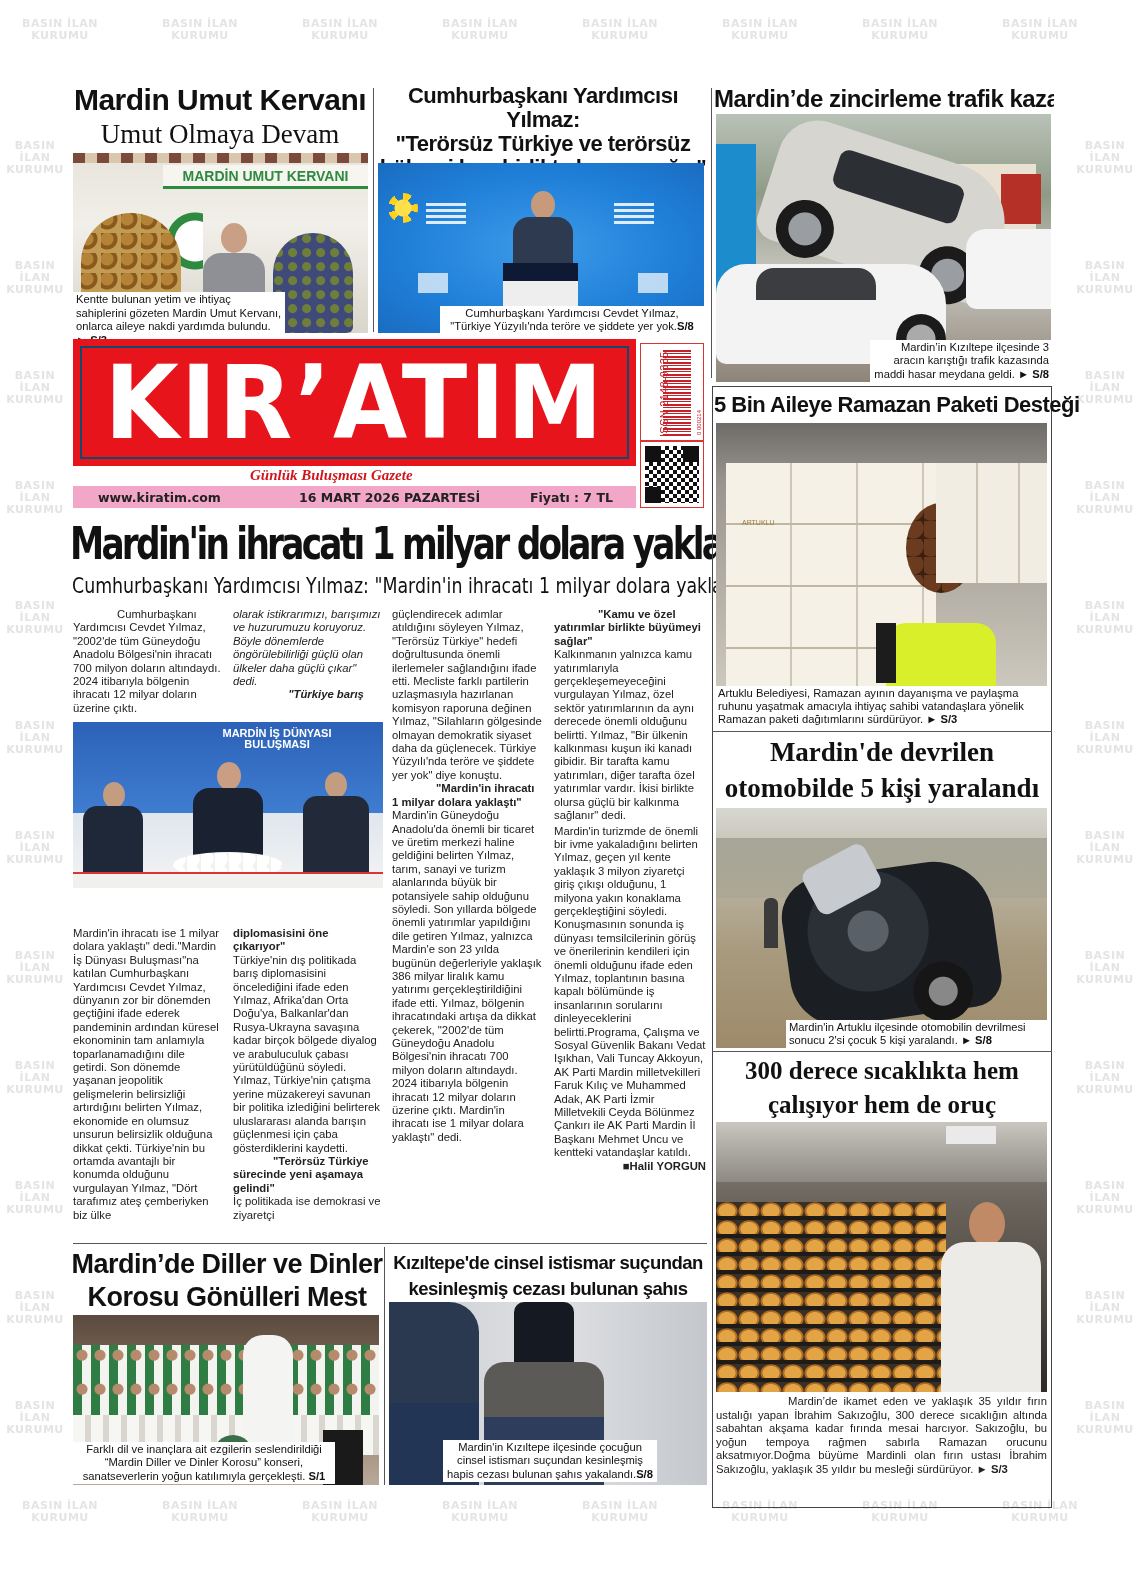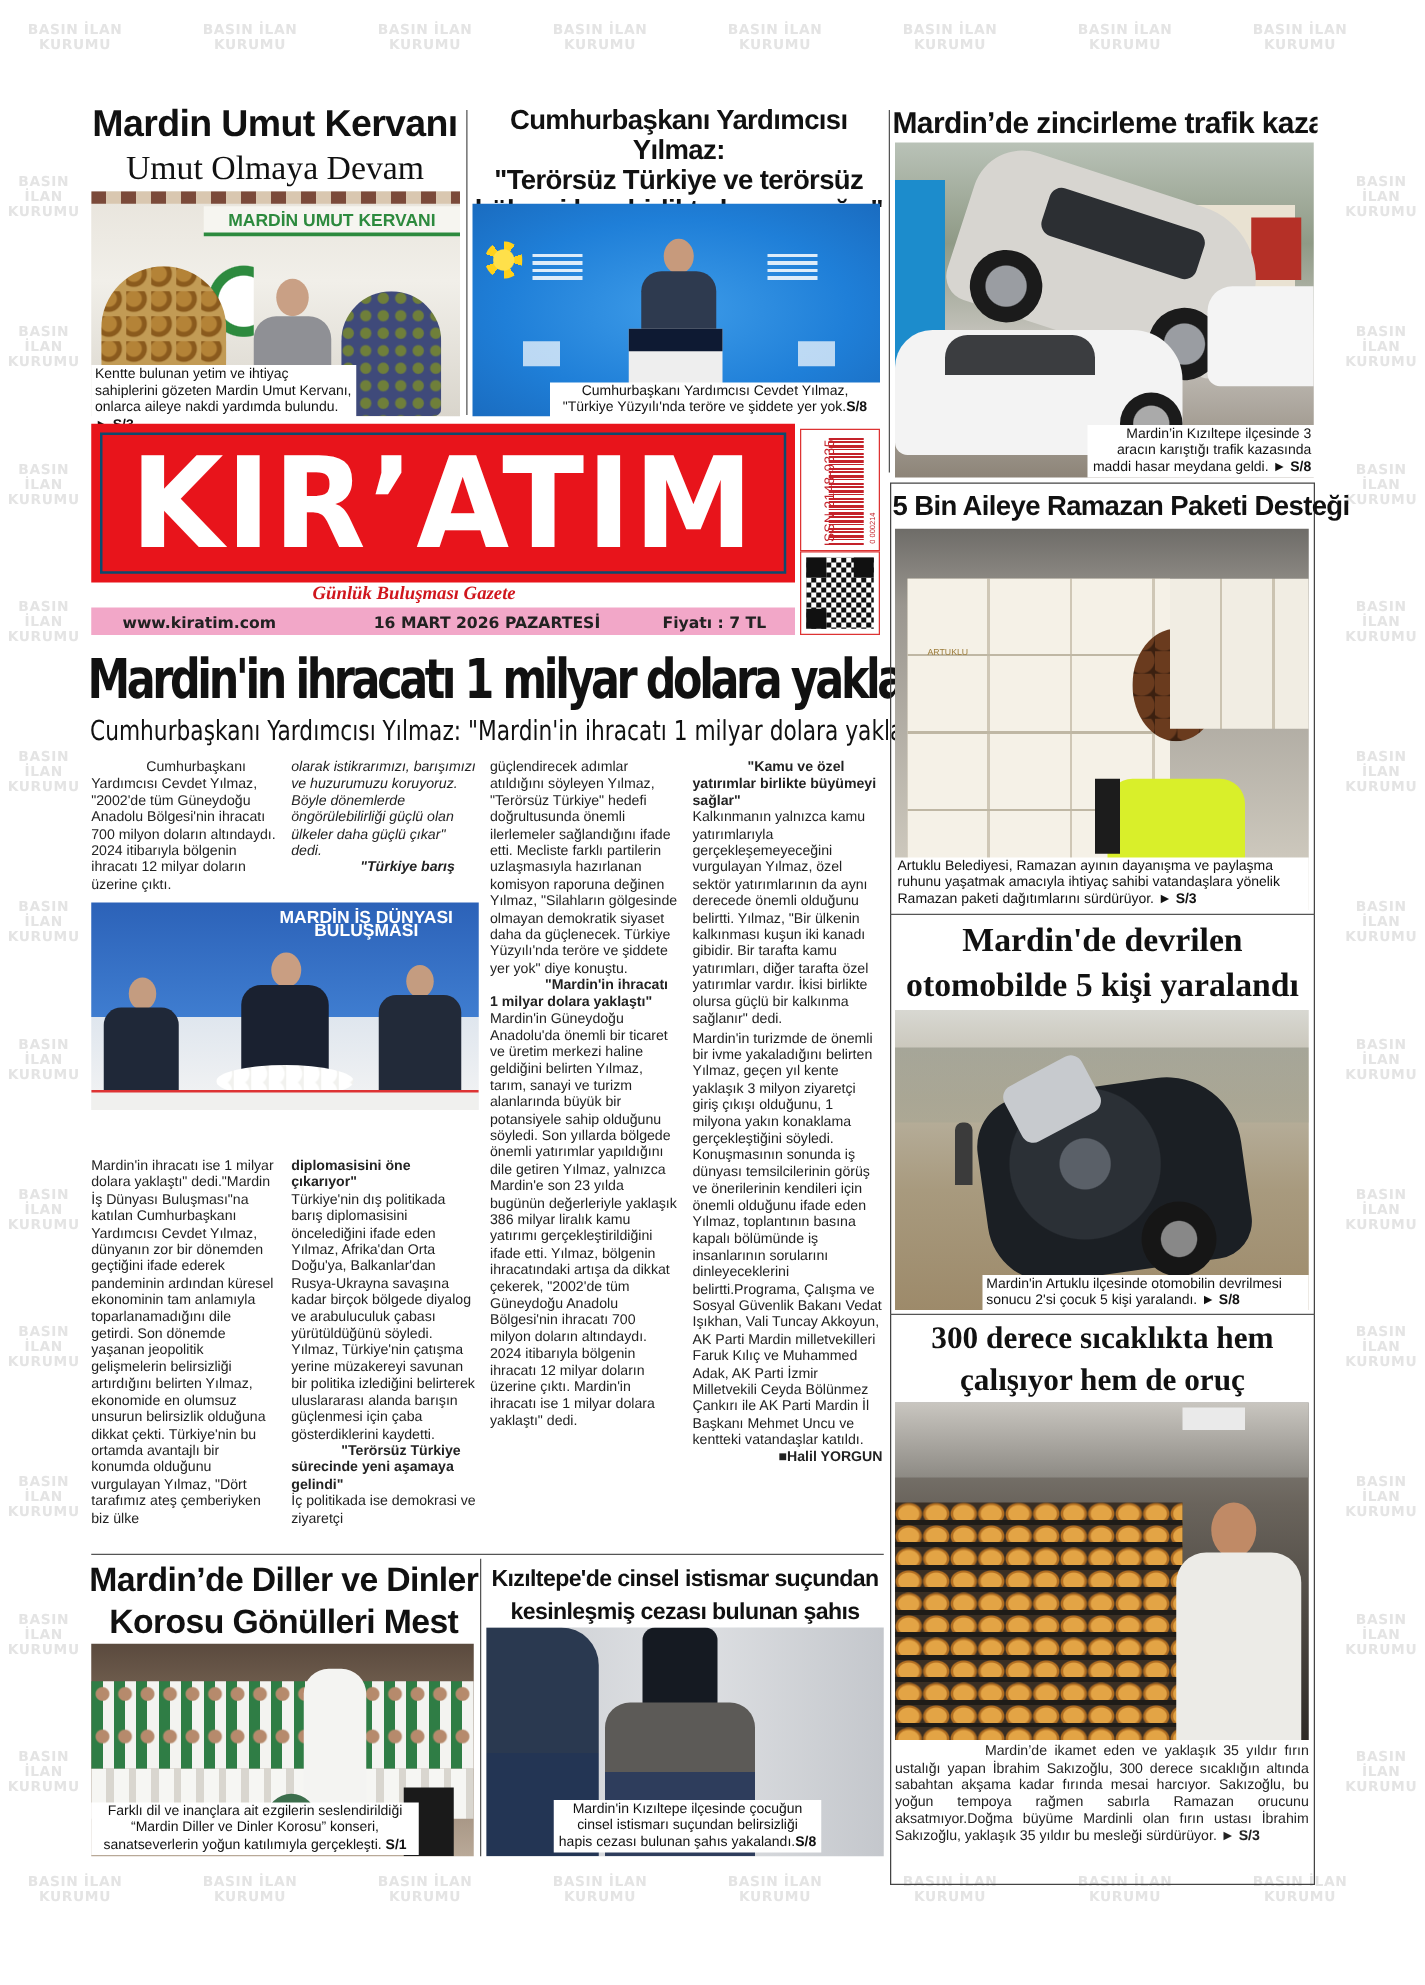--- a/index.html
+++ b/index.html
@@ -277,21 +277,21 @@
 
 <div class="col" style="left:73px;top:608px;width:148px;">
   <p style="text-indent:44px;">Cumhurbaşkanı Yardımcısı Cevdet Yılmaz, "2002'de tüm Güneydoğu Anadolu Bölgesi'nin ihracatı 700 milyon doların altındaydı. 2024 itibarıyla bölgenin ihracatı 12 milyar doların üzerine çıktı.</p>
 </div>
 <div class="col" style="left:233px;top:608px;width:148px;font-style:italic;">
   <p>olarak istikrarımızı, barışımızı ve huzurumuzu koruyoruz. Böyle dönemlerde öngörülebilirliği güçlü olan ülkeler daha güçlü çıkar" dedi.</p>
   <p class="sub" style="text-align:center;padding-left:38px;">"Türkiye barış</p>
 </div>
 
 <div class="photo" style="left:73px;top:722px;width:310px;height:166px;background:linear-gradient(180deg,#2c62b8 0%,#3f7dd0 55%,#dfe6ee 55%,#f4f4f4 100%);">
-  <div class="abs" style="left:150px;top:6px;width:140px;color:#fff;font-weight:bold;font-size:14px;line-height:11px;text-align:center;">MARDİN İŞ DÜNYASI BULUŞMASI</div>
+  <div class="abs" style="left:134px;top:6px;width:140px;color:#fff;font-weight:bold;font-size:11px;line-height:11px;text-align:center;">MARDİN İŞ DÜNYASI BULUŞMASI</div>
   <div class="abs" style="left:10px;top:60px;width:60px;height:90px;">
     <div style="position:absolute;left:20px;top:0;width:22px;height:26px;border-radius:50%;background:#c49c80;"></div>
     <div style="position:absolute;left:0;top:24px;width:60px;height:66px;border-radius:14px 14px 0 0;background:#1f2838;"></div>
   </div>
   <div class="abs" style="left:120px;top:40px;width:70px;height:110px;">
     <div style="position:absolute;left:24px;top:0;width:24px;height:28px;border-radius:50%;background:#c99e82;"></div>
     <div style="position:absolute;left:0;top:26px;width:70px;height:84px;border-radius:16px 16px 0 0;background:#1a2130;"></div>
   </div>
   <div class="abs" style="left:230px;top:50px;width:66px;height:100px;">
     <div style="position:absolute;left:22px;top:0;width:22px;height:26px;border-radius:50%;background:#c49c80;"></div>
@@ -413,15 +413,15 @@
 </div>
 <div class="photo" style="left:389px;top:1302px;width:318px;height:183px;background:linear-gradient(90deg,#c8cbd0 0%,#dfe1e4 50%,#c4c7cc 100%);">
   <div class="abs" style="left:0;top:0;width:90px;height:183px;background:linear-gradient(180deg,#2a3950 0 55%,#233554 55%);border-radius:0 30px 0 0;"></div>
   <div class="abs" style="left:95px;top:0;width:120px;height:183px;">
     <div style="position:absolute;left:30px;top:0;width:60px;height:80px;border-radius:10px 10px 0 0;background:#151a22;"></div>
     <div style="position:absolute;left:0;top:60px;width:120px;height:123px;background:linear-gradient(180deg,#5c5a57 0 45%,#2e3d5c 45%);border-radius:20px 20px 0 0;"></div>
   </div>
 </div>
 <div class="caption" style="left:443px;top:1440px;width:214px;text-align:center;font-size:11.2px;line-height:13.4px;">
   <div>Mardin'in Kızıltepe ilçesinde çocuğun</div>
-  <div>cinsel istismarı suçundan belirsizliği</div>
+  <div>cinsel istismarı suçundan kesinleşmiş</div>
   <div><span>hapis cezası bulunan şahıs yakalandı.</span><b>S/8</b></div>
 </div>
 
 </body></html>

